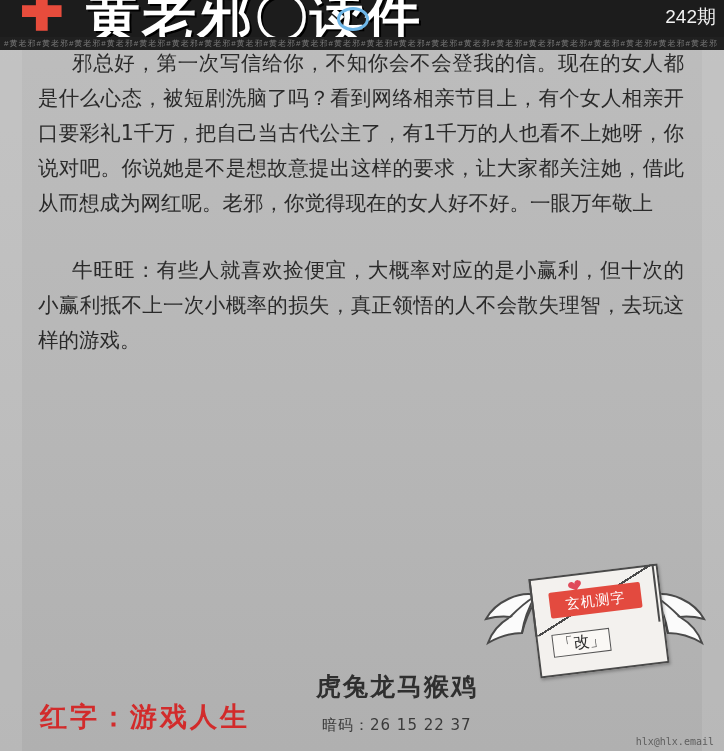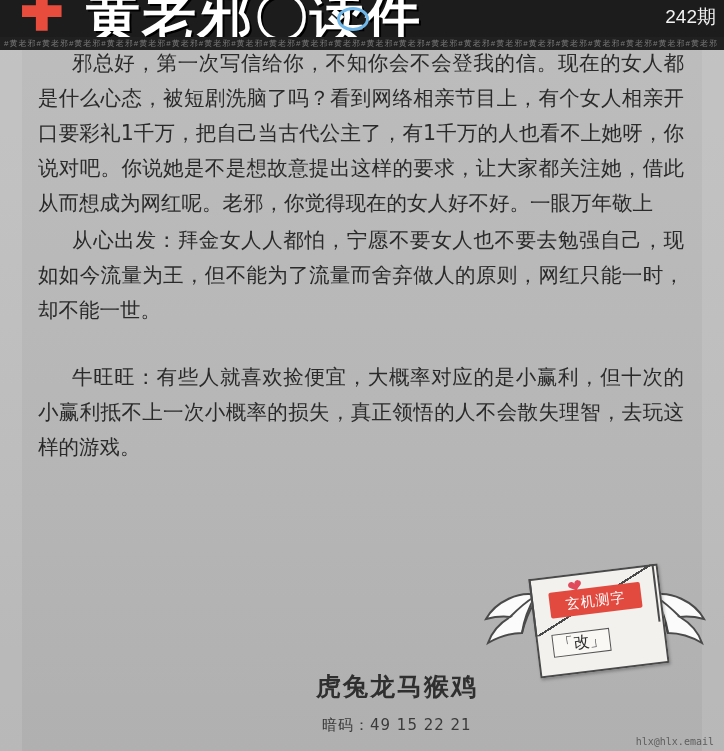--- a/index.html
+++ b/index.html
@@ -249,21 +249,20 @@
   <div id="banner">
     <div id="banner-plus">✚</div>
     <div id="banner-title">黄老邪〇读件</div>
     <div id="banner-ring"></div>
     <div id="banner-issue">242期</div>
     <div id="banner-strip">#黄老邪#黄老邪#黄老邪#黄老邪#黄老邪#黄老邪#黄老邪#黄老邪#黄老邪#黄老邪#黄老邪#黄老邪#黄老邪#黄老邪#黄老邪#黄老邪#黄老邪#黄老邪#黄老邪#黄老邪#黄老邪#黄老邪</div>
   </div>
 
   <div id="content">
     <p class="para indent">邪总好，第一次写信给你，不知你会不会登我的信。现在的女人都是什么心态，被短剧洗脑了吗？看到网络相亲节目上，有个女人相亲开口要彩礼1千万，把自己当古代公主了，有1千万的人也看不上她呀，你说对吧。你说她是不是想故意提出这样的要求，让大家都关注她，借此从而想成为网红呢。老邪，你觉得现在的女人好不好。一眼万年敬上</p>
-    <p class="para indent">从心出发：拜金女人人都怕，宁愿不要女人也不要去勉强自己，现如如今流量为王，但不能为了流量而舍弃做人的原则，网红只能一时，却不能一世。</p>
     <div class="gap"></div>
     <p class="para indent">牛旺旺：有些人就喜欢捡便宜，大概率对应的是小赢利，但十次的小赢利抵不上一次小概率的损失，真正领悟的人不会散失理智，去玩这样的游戏。</p>
   </div>
 
   <div id="sticker">
     <svg class="wing-left" viewBox="0 0 58 70">
       <g fill="#fbfbfb" stroke="#4a4a4a" stroke-width="2">
         <path d="M56 10 C40 6 16 16 6 34 C14 32 22 31 30 32 C20 38 12 46 8 58 C18 52 30 48 42 48 C44 34 50 20 56 10 Z"></path>
         <path d="M30 32 C36 26 44 18 54 12" fill="none"></path>
         <path d="M42 48 C44 40 48 28 54 18" fill="none"></path>
@@ -278,17 +277,18 @@
       </g>
     </svg>
 
     <div id="envelope">
       <div id="env-stamp">玄机测字</div>
       <div id="heart">❤</div>
       <div id="env-note">「改」</div>
     </div>
   </div>
 
+  <div id="redline">红字：游戏人生</div>
   <div id="zodiac">虎兔龙马猴鸡</div>
-  <div id="cipher">暗码：49 15 22 21</div>
+  <div id="cipher">暗码：26 15 22 37</div>
   <div id="email">hlx@hlx.email</div>
 
 </div>
 
 </body></html>

